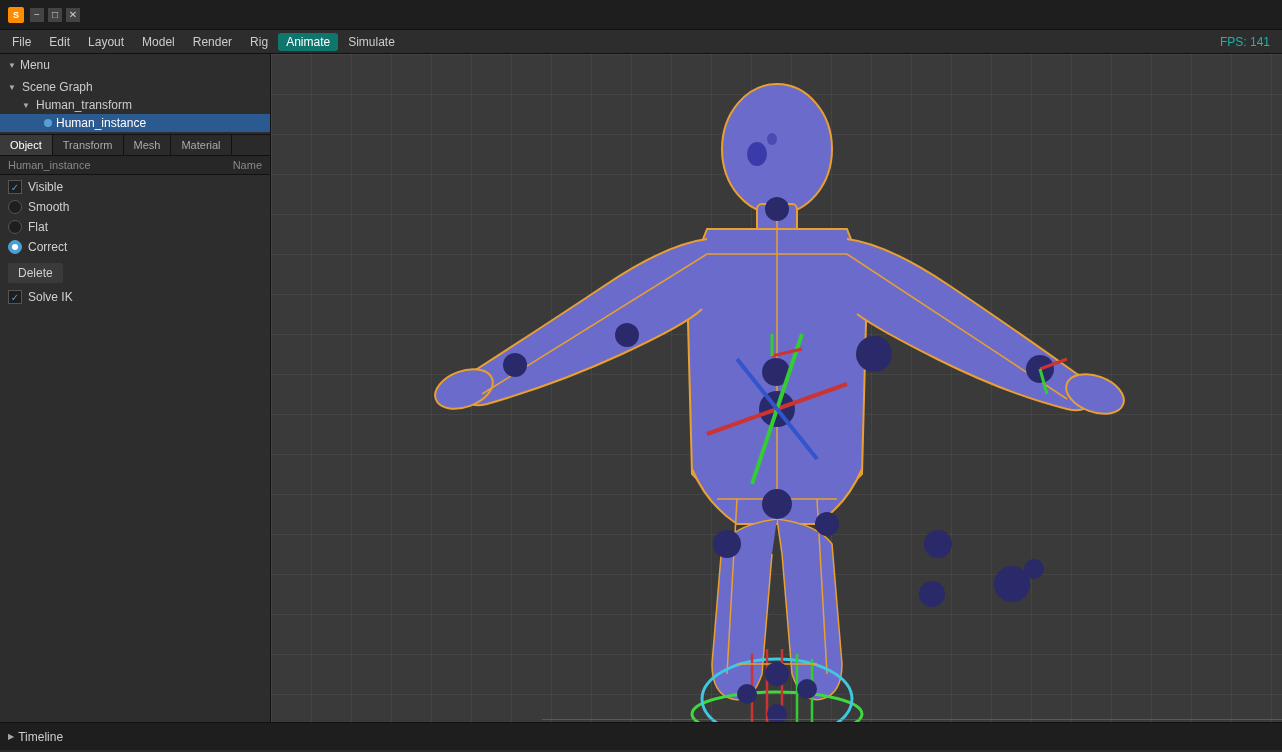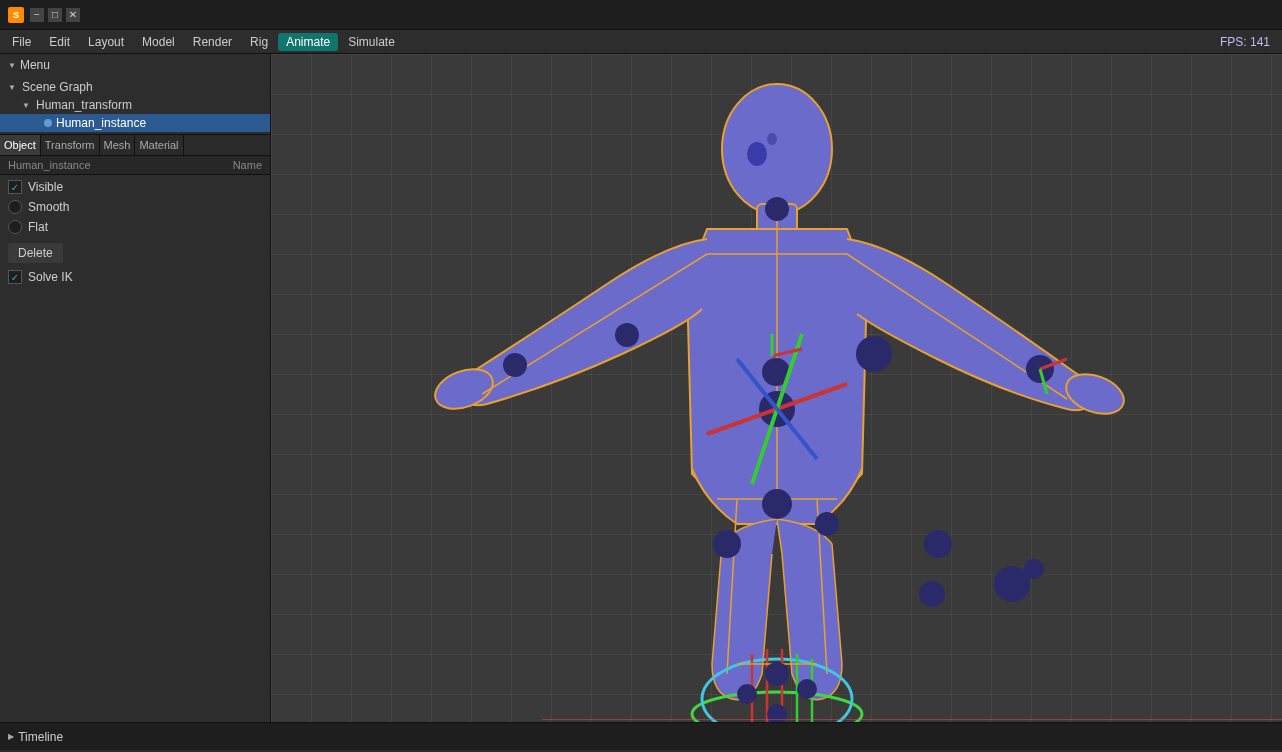--- a/index.html
+++ b/index.html
@@ -68,21 +68,21 @@
       border-radius: 3px;
       font-size: 12px;
       color: #ccc;
     }
     .menu-item.active {
       background: #0f766e;
       color: #fff;
     }
     #fps-display {
       margin-left: auto;
-      color: #c4b5fd;
+      color: #14b8a6;
       font-size: 12px;
       padding-right: 8px;
     }
 
     
     #main {
       display: flex;
       height: calc(752px - 30px - 26px - 28px);
     }
 
@@ -135,21 +135,21 @@
     }
 
     
     #props-tabs {
       display: flex;
       border-bottom: 1px solid #111;
       border-top: 1px solid #111;
       background: #2a2a2a;
     }
     .prop-tab {
-      padding: 4px 4px;
+      padding: 4px 10px;
       font-size: 11px;
       cursor: pointer;
       color: #aaa;
       border-right: 1px solid #111;
     }
     .prop-tab.active {
       background: #3a3a3a;
       color: #fff;
     }
 
@@ -348,20 +348,24 @@
       <div class="prop-row">
         <div class="prop-radio"></div>
         <span>Smooth</span>
       </div>
 
       <div class="prop-row">
         <div class="prop-radio"></div>
         <span>Flat</span>
       </div>
 
+      <div class="prop-row">
+        <div class="prop-radio checked"></div>
+        <span>Correct</span>
+      </div>
     </div>
 
     <button class="delete-btn">Delete</button>
 
     <div class="solve-ik-row">
       <div class="prop-checkbox">✓</div>
       <span>Solve IK</span>
     </div>
 
   </div>

